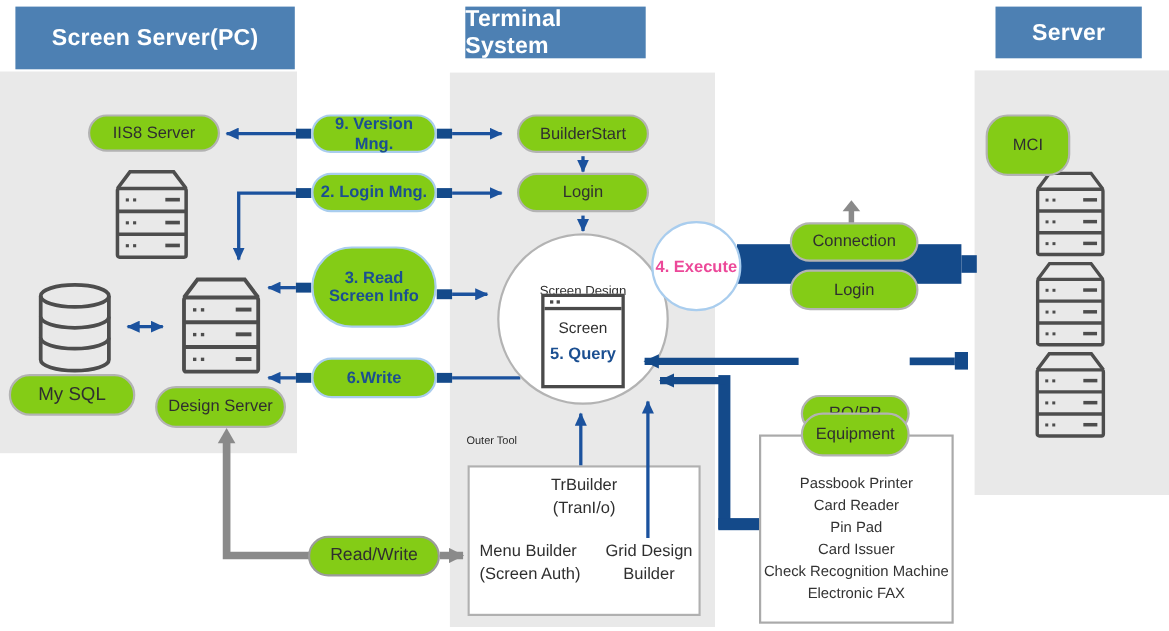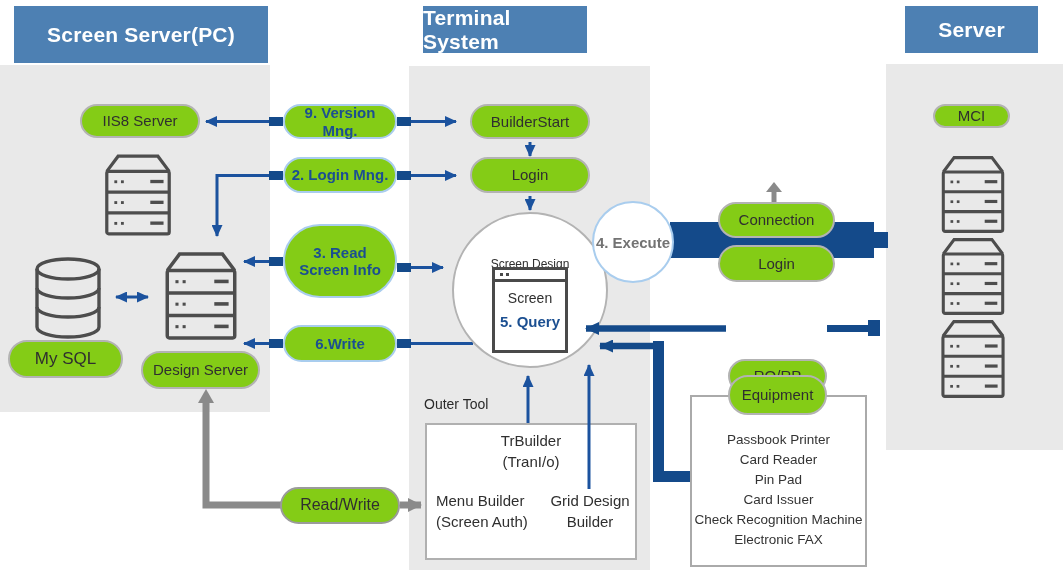--- a/index.html
+++ b/index.html
@@ -177,24 +177,24 @@
         <span class="dot"></span>
         <span class="dot"></span>
       </div>
     <div class="body">
       <span style="font-size:14px;color:#2f2f2f;">Screen</span>
       <span style="font-size:15px;color:#1b4f91;font-weight:bold;">5. Query</span>
     </div>
   </div>
 
   <div class="circle" style="left:592px;top:201px;width:82px;height:82px;border-color:#a9cdee;display:flex;align-items:center;justify-content:center;">
-    <span style="font-size:15px;font-weight:bold;color:#737373;">4. Execute</span>
-  </div>
-
-  <div class="lbl" style="left:424px;top:396px;width:100px;text-align:left;font-size:14px;color:#2a2a2a;"><span>Outer Tool</span></div>
+    <span style="font-size:15px;font-weight:bold;color:#ec4899;">4. Execute</span>
+  </div>
+
+  <div class="lbl" style="left:424px;top:396px;width:100px;text-align:left;font-size:10px;color:#2a2a2a;"><span>Outer Tool</span></div>
   <div class="box" style="left:425px;top:423px;width:212px;height:137px;"></div>
   <div class="lbl" style="left:425px;top:430px;width:212px;font-size:15px;line-height:21px;">
     <div>TrBuilder</div>
     <div>(TranI/o)</div>
   </div>
   <div class="lbl" style="left:436px;top:490px;width:122px;text-align:left;font-size:15px;line-height:21px;">
     <div>Menu Builder</div>
     <div>(Screen Auth)</div>
   </div>
   <div class="lbl" style="left:545px;top:490px;width:90px;font-size:15px;line-height:21px;">
@@ -219,21 +219,21 @@
       <div>Pin Pad</div>
       <div>Card Issuer</div>
       <div>Check Recognition Machine</div>
       <div>Electronic FAX</div>
     </div>
   </div>
   <div class="pill" style="left:728px;top:375px;width:99px;height:40px;border-radius:20px;">
       <span>Equipment</span>
     </div>
 
-  <div class="pill" style="left:933px;top:104px;width:77px;height:24px;">
+  <div class="pill" style="left:896px;top:104px;width:77px;height:56px;">
       <span>MCI</span>
     </div>
 
   <svg class="overlay" width="1063" height="574" viewBox="0 0 1063 574">
     <defs>
       <marker id="mkB" markerUnits="userSpaceOnUse" markerWidth="15" markerHeight="13" refX="13" refY="6.5" orient="auto">
         <polygon points="0,0 14,6.5 0,13" fill="#144a8a"></polygon>
       </marker>
       <marker id="mkC" markerUnits="userSpaceOnUse" markerWidth="13" markerHeight="11" refX="11" refY="5.5" orient="auto">
         <polygon points="0,0 12,5.5 0,11" fill="#1b529e"></polygon>

